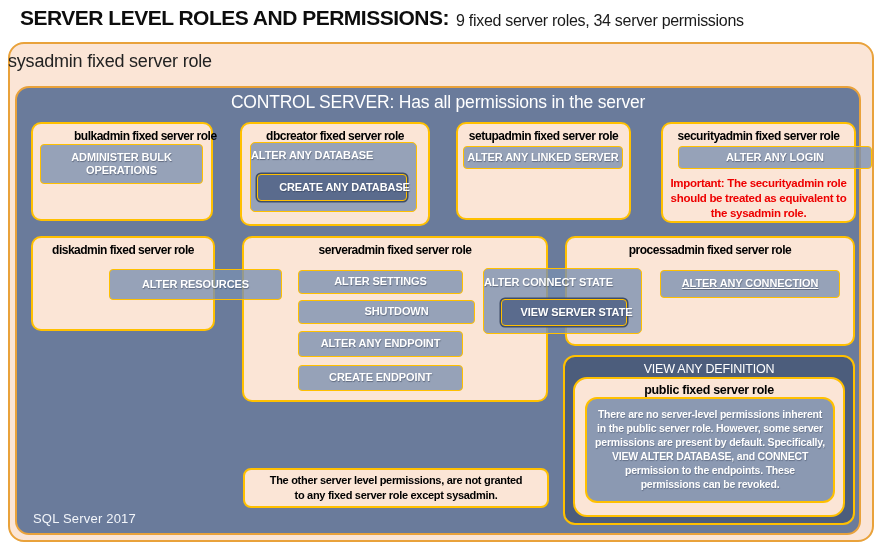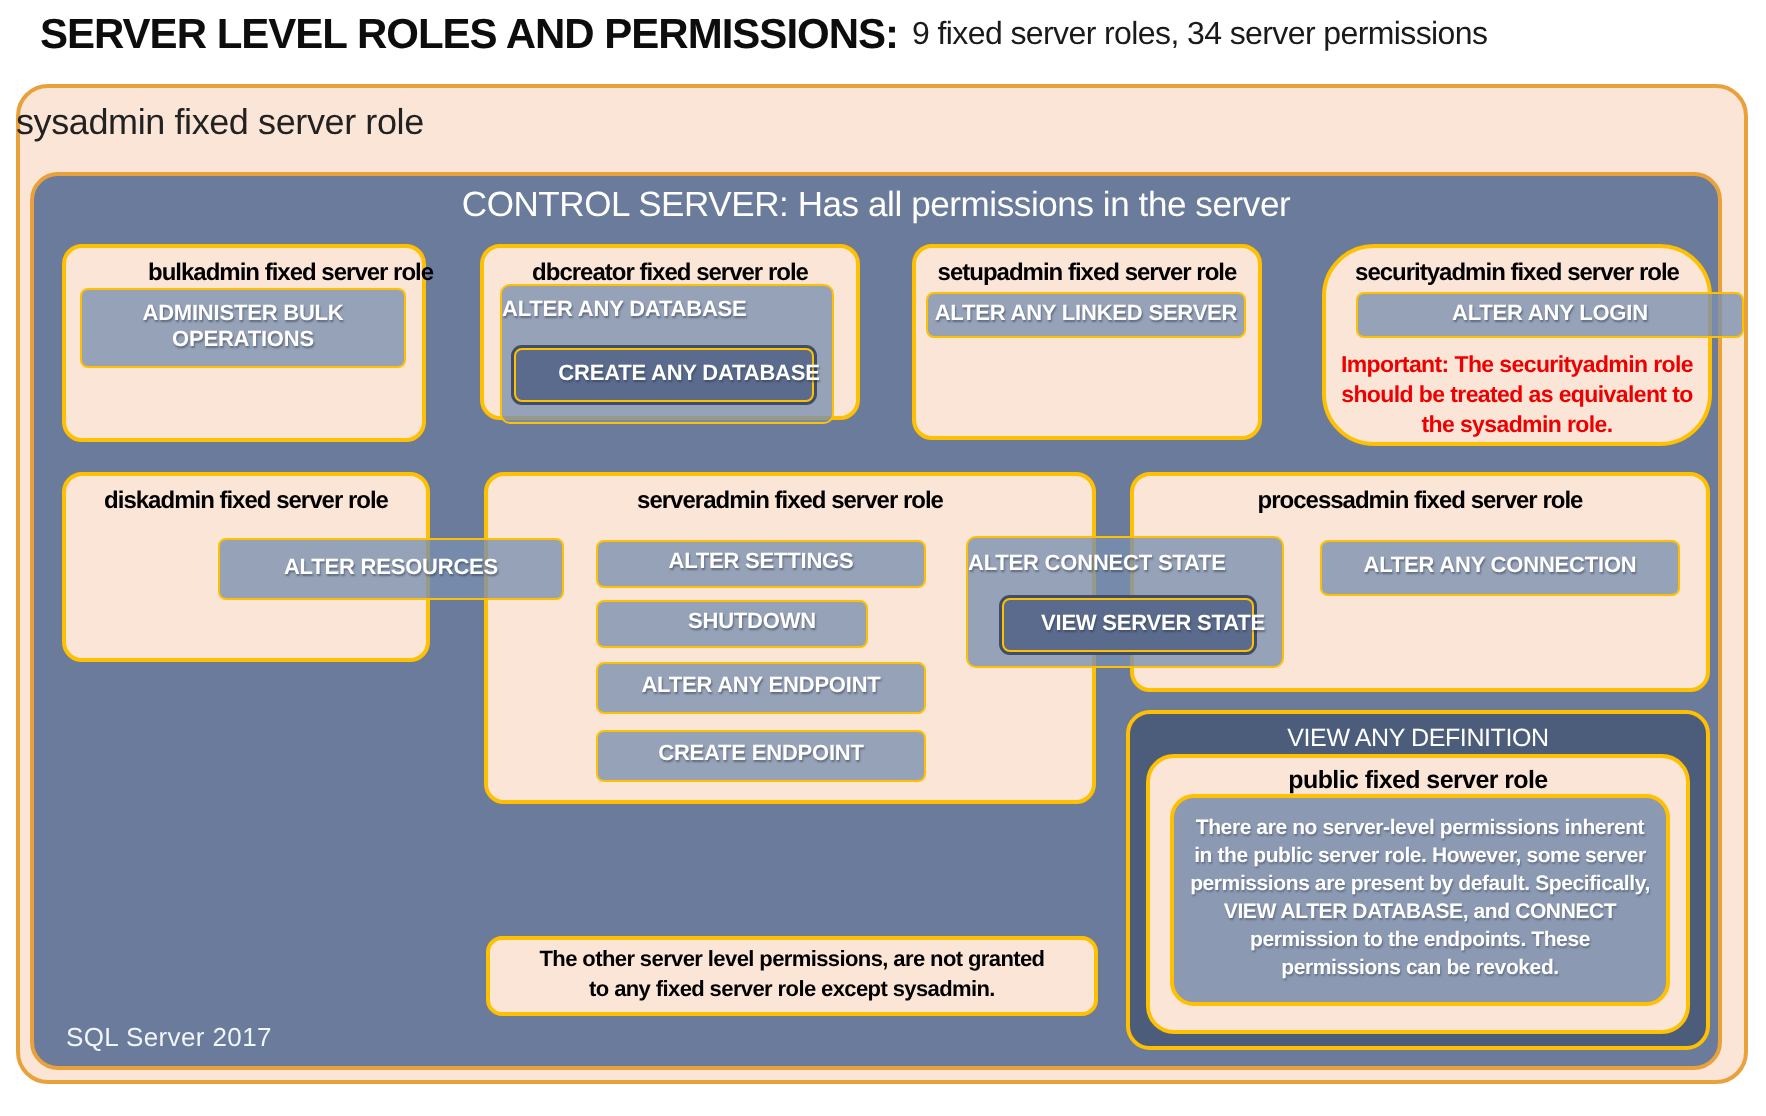--- a/index.html
+++ b/index.html
@@ -6,21 +6,21 @@
     --peach:#FBE5D6; --gold:#FFC000; --amber:#E9A23B; --slate:#6A7B9B;
     --perm-gray:#8B99B2; --perm-dark:#5A6B8D; --dark-header:#4C5D7C; --warning-red:#EE0000;
   }
   *{margin:0;padding:0;box-sizing:border-box;}
   html,body{background:#fff;}
   .page{
     position:relative;width:883px;height:558px;background:#fff;overflow:hidden;
     font-family:"Liberation Sans",sans-serif;color:#111;
   }
   .abs{position:absolute;}
-  .page-title{left:20px;top:6px;display:flex;align-items:center;gap:7px;white-space:nowrap;}
+  .page-title{left:20px;top:6px;display:flex;align-items:flex-end;gap:7px;white-space:nowrap;}
   .page-title .main{font-size:21px;font-weight:bold;letter-spacing:-0.5px;color:#0d0d0d;}
   .page-title .stats{font-size:16px;font-weight:normal;letter-spacing:-0.3px;color:#1a1a1a;}
 
   .sysadmin-box{left:8px;top:42px;width:866px;height:500px;background:var(--peach);
     border:2px solid var(--amber);border-radius:16px;}
   .sysadmin-title{left:8px;top:51px;width:866px;text-align:left;font-size:18px;color:#222;letter-spacing:-0.2px;}
   .control-box{left:15px;top:86px;width:846px;height:449px;background:var(--slate);
     border:2px solid var(--amber);border-radius:14px;}
   .control-title{left:15px;top:92px;width:846px;text-align:center;font-size:17.5px;color:#fff;letter-spacing:-0.2px;}
 
@@ -72,54 +72,54 @@
   <div class="abs sysadmin-title">sysadmin fixed server role</div>
 
   <div class="abs control-box"></div>
   <div class="abs control-title">CONTROL SERVER: Has all permissions in the server</div>
 
   <div class="role" style="left:31px;top:122px;width:182px;height:99px;padding-left:41px;">
     <div class="role-title">bulkadmin fixed server role</div>
     <div class="perm" style="left:7px;top:20px;width:163px;height:40px;">ADMINISTER BULK OPERATIONS</div>
   </div>
 
-  <div class="role" style="left:240px;top:122px;width:190px;height:88px;">
+  <div class="role" style="left:240px;top:122px;width:190px;height:104px;">
     <div class="role-title">dbcreator fixed server role</div>
     <div class="perm-group" style="left:8px;top:18px;width:167px;height:70px;">
       <div class="group-label" style="padding-top:6px;">ALTER ANY DATABASE</div>
       <div class="perm perm-nested nowrap" style="left:6px;top:31px;width:150px;height:27px;">CREATE ANY DATABASE</div>
     </div>
   </div>
 
   <div class="role" style="left:456px;top:122px;width:175px;height:98px;">
     <div class="role-title">setupadmin fixed server role</div>
     <div class="perm nowrap" style="left:5px;top:22px;width:160px;height:23px;">ALTER ANY LINKED SERVER</div>
   </div>
 
-  <div class="role" style="left:661px;top:122px;width:195px;height:101px;border-radius:26px;">
+  <div class="role" style="left:661px;top:122px;width:195px;height:101px;">
     <div class="role-title">securityadmin fixed server role</div>
     <div class="perm nowrap" style="left:15px;top:22px;width:194px;height:23px;">ALTER ANY LOGIN</div>
     <div class="warning-text" style="left:4px;top:52px;width:183px;">Important: The securityadmin role should be treated as equivalent to the sysadmin role.</div>
   </div>
 
   <div class="role" style="left:31px;top:236px;width:184px;height:95px;">
     <div class="role-title">diskadmin fixed server role</div>
   </div>
 
   <div class="role" style="left:242px;top:236px;width:306px;height:166px;">
     <div class="role-title">serveradmin fixed server role</div>
     <div class="perm nowrap" style="left:54px;top:32px;width:165px;height:24px;">ALTER SETTINGS</div>
-    <div class="perm nowrap" style="left:54px;top:62px;width:136px;height:24px;padding-left:20px;">SHUTDOWN</div>
+    <div class="perm nowrap" style="left:54px;top:62px;width:177px;height:24px;padding-left:20px;">SHUTDOWN</div>
     <div class="perm nowrap" style="left:54px;top:93px;width:165px;height:26px;">ALTER ANY ENDPOINT</div>
     <div class="perm nowrap" style="left:54px;top:127px;width:165px;height:26px;">CREATE ENDPOINT</div>
   </div>
 
   <div class="role" style="left:565px;top:236px;width:290px;height:110px;">
     <div class="role-title">processadmin fixed server role</div>
-    <div class="perm nowrap" style="left:93px;top:32px;width:180px;height:28px;">ALTER ANY CONNECTION</div>
+    <div class="perm nowrap" style="left:93px;top:32px;width:180px;height:28px;text-decoration:underline;">ALTER ANY CONNECTION</div>
   </div>
 
   <div class="perm nowrap abs" style="left:109px;top:269px;width:173px;height:31px;">ALTER RESOURCES</div>
 
   <div class="perm-group abs" style="left:483px;top:268px;width:159px;height:66px;">
     <div class="group-label" style="padding-top:7px;">ALTER CONNECT STATE</div>
     <div class="perm perm-nested nowrap" style="left:17px;top:30px;width:126px;height:27px;">VIEW SERVER STATE</div>
   </div>
 
   <div class="abs vad-box">

